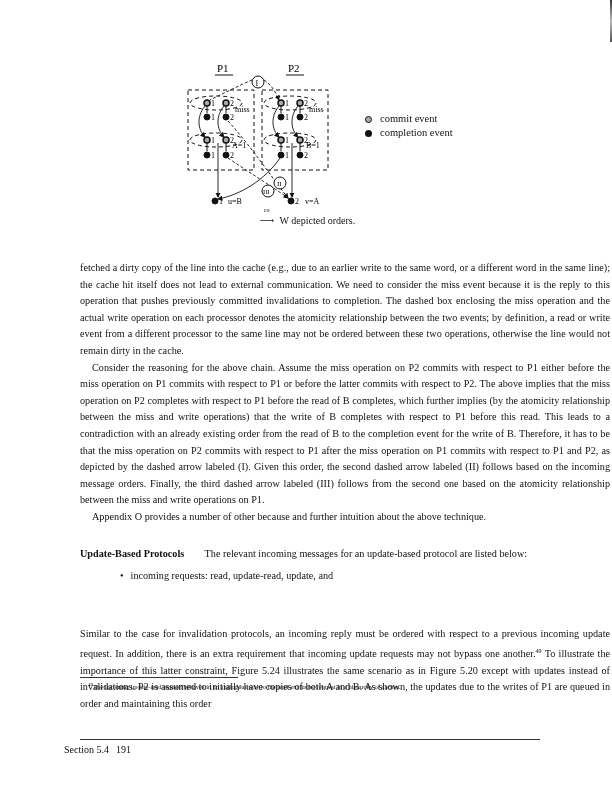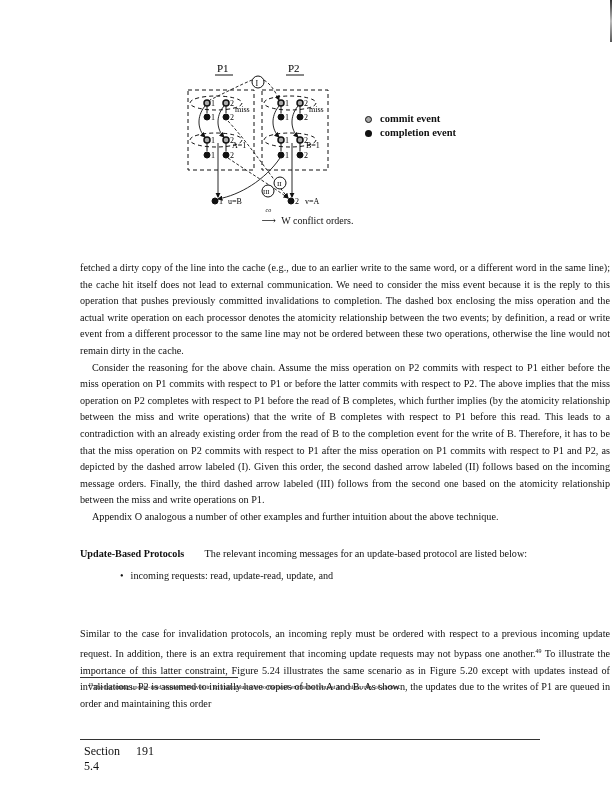--- a/index.html
+++ b/index.html
@@ -1,39 +1,39 @@
 <!DOCTYPE html>
 <html><head>
 <meta charset="utf-8">
 <style>
   html,body{margin:0;padding:0;background:#fff;}
   body{width:612px;height:791px;position:relative;overflow:hidden;font-family:"Liberation Serif","DejaVu Serif",serif;color:#111;}
   .figure{position:absolute;left:170px;top:55px;width:300px;height:160px;}
   .figure svg{position:absolute;left:0;top:0;}
   .legend{position:absolute;left:365px;top:112px;font-size:10.5px;line-height:14px;}
-  .legend .row{display:flex;align-items:center;gap:8px;font-weight:bold;}
+  .legend .row{display:flex;align-items:center;gap:8px;}
   .dot{width:7px;height:7px;border-radius:50%;display:inline-block;}
   .dot.commit{background:#aaa;border:1.5px solid #111;width:5px;height:5px;}
   .dot.complete{background:#111;}
   .caption{position:absolute;left:0;width:612px;top:215px;text-align:center;font-size:10px;}
   .caption .arrow{display:inline-block;position:relative;margin:0 3px;}
   .caption .arrow sup{position:absolute;top:-8px;left:4px;font-size:6px;font-style:italic;}
   .body{position:absolute;left:80px;width:530px;top:260px;font-size:10.2px;line-height:16.6px;text-align:justify;}
   .body p{margin:0;}
   .body p.indent{text-indent:12px;}
   .section-heading{font-weight:bold;margin-right:18px;}
   .block{position:absolute;left:80px;width:530px;font-size:10.2px;line-height:16.6px;text-align:justify;}
   ul.bullets{position:absolute;left:120px;top:570px;margin:0;padding:0;list-style:none;font-size:10.2px;}
   ul.bullets li{height:25px;}
   ul.bullets li::before{content:"\2022";margin-right:7px;}
   .footnote-rule{position:absolute;left:80px;top:677px;width:158px;border-top:1px solid #333;}
   .footnote{position:absolute;left:88px;top:682px;font-size:6.5px;}
   .footnote sup{font-size:5px;}
   .footer-rule{position:absolute;left:80px;top:739px;width:460px;border-top:1px solid #333;}
-  .footer{position:absolute;left:84px;top:744px;width:460px;font-size:12px;display:flex;}
+  .footer{position:absolute;left:64px;top:744px;width:460px;font-size:10px;display:flex;}
   .footer .sec{width:52px;}
   .footer .title{flex:1;}
   .scan-mark{position:absolute;left:610px;top:0;width:2px;height:42px;background:linear-gradient(#333,#bbb,#555);}
 </style>
 </head>
 <body>
 
 <div class="scan-mark"></div>
 
 <div class="figure">
@@ -147,27 +147,27 @@
     <span>commit event</span>
   </div>
   <div class="row">
     <span class="dot complete"></span>
     <span>completion event</span>
   </div>
 </div>
 
 <div class="caption">
   <span class="arrow"><sup>co</sup>⟶</span>
-  <span>W conflict orders.</span>
+  <span>W depicted orders.</span>
 </div>
 
 <div class="body">
   <p>fetched a dirty copy of the line into the cache (e.g., due to an earlier write to the same word, or a different word in the same line); the cache hit itself does not lead to external communication. We need to consider the miss event because it is the reply to this operation that pushes previously committed invalidations to completion. The dashed box enclosing the miss operation and the actual write operation on each processor denotes the atomicity relationship between the two events; by definition, a read or write event from a different processor to the same line may not be ordered between these two operations, otherwise the line would not remain dirty in the cache.</p>
   <p class="indent">Consider the reasoning for the above chain. Assume the miss operation on P2 commits with respect to P1 either before the miss operation on P1 commits with respect to P1 or before the latter commits with respect to P2. The above implies that the miss operation on P2 completes with respect to P1 before the read of B completes, which further implies (by the atomicity relationship between the miss and write operations) that the write of B completes with respect to P1 before this read. This leads to a contradiction with an already existing order from the read of B to the completion event for the write of B. Therefore, it has to be that the miss operation on P2 commits with respect to P1 after the miss operation on P1 commits with respect to P1 and P2, as depicted by the dashed arrow labeled (I). Given this order, the second dashed arrow labeled (II) follows based on the incoming message orders. Finally, the third dashed arrow labeled (III) follows from the second one based on the atomicity relationship between the miss and write operations on P1.</p>
-  <p class="indent">Appendix O analogous a number of other examples and further intuition about the above technique.</p>
+  <p class="indent">Appendix O provides a number of other because and further intuition about the above technique.</p>
 </div>
 
 <div class="block" style="top:546px;">
   <span class="section-heading">Update-Based Protocols</span>
   <span>The relevant incoming messages for an update-based protocol are listed below:</span>
 </div>
 
 <ul class="bullets">
   <li>incoming requests: read, update-read, update, and</li>
 </ul>

